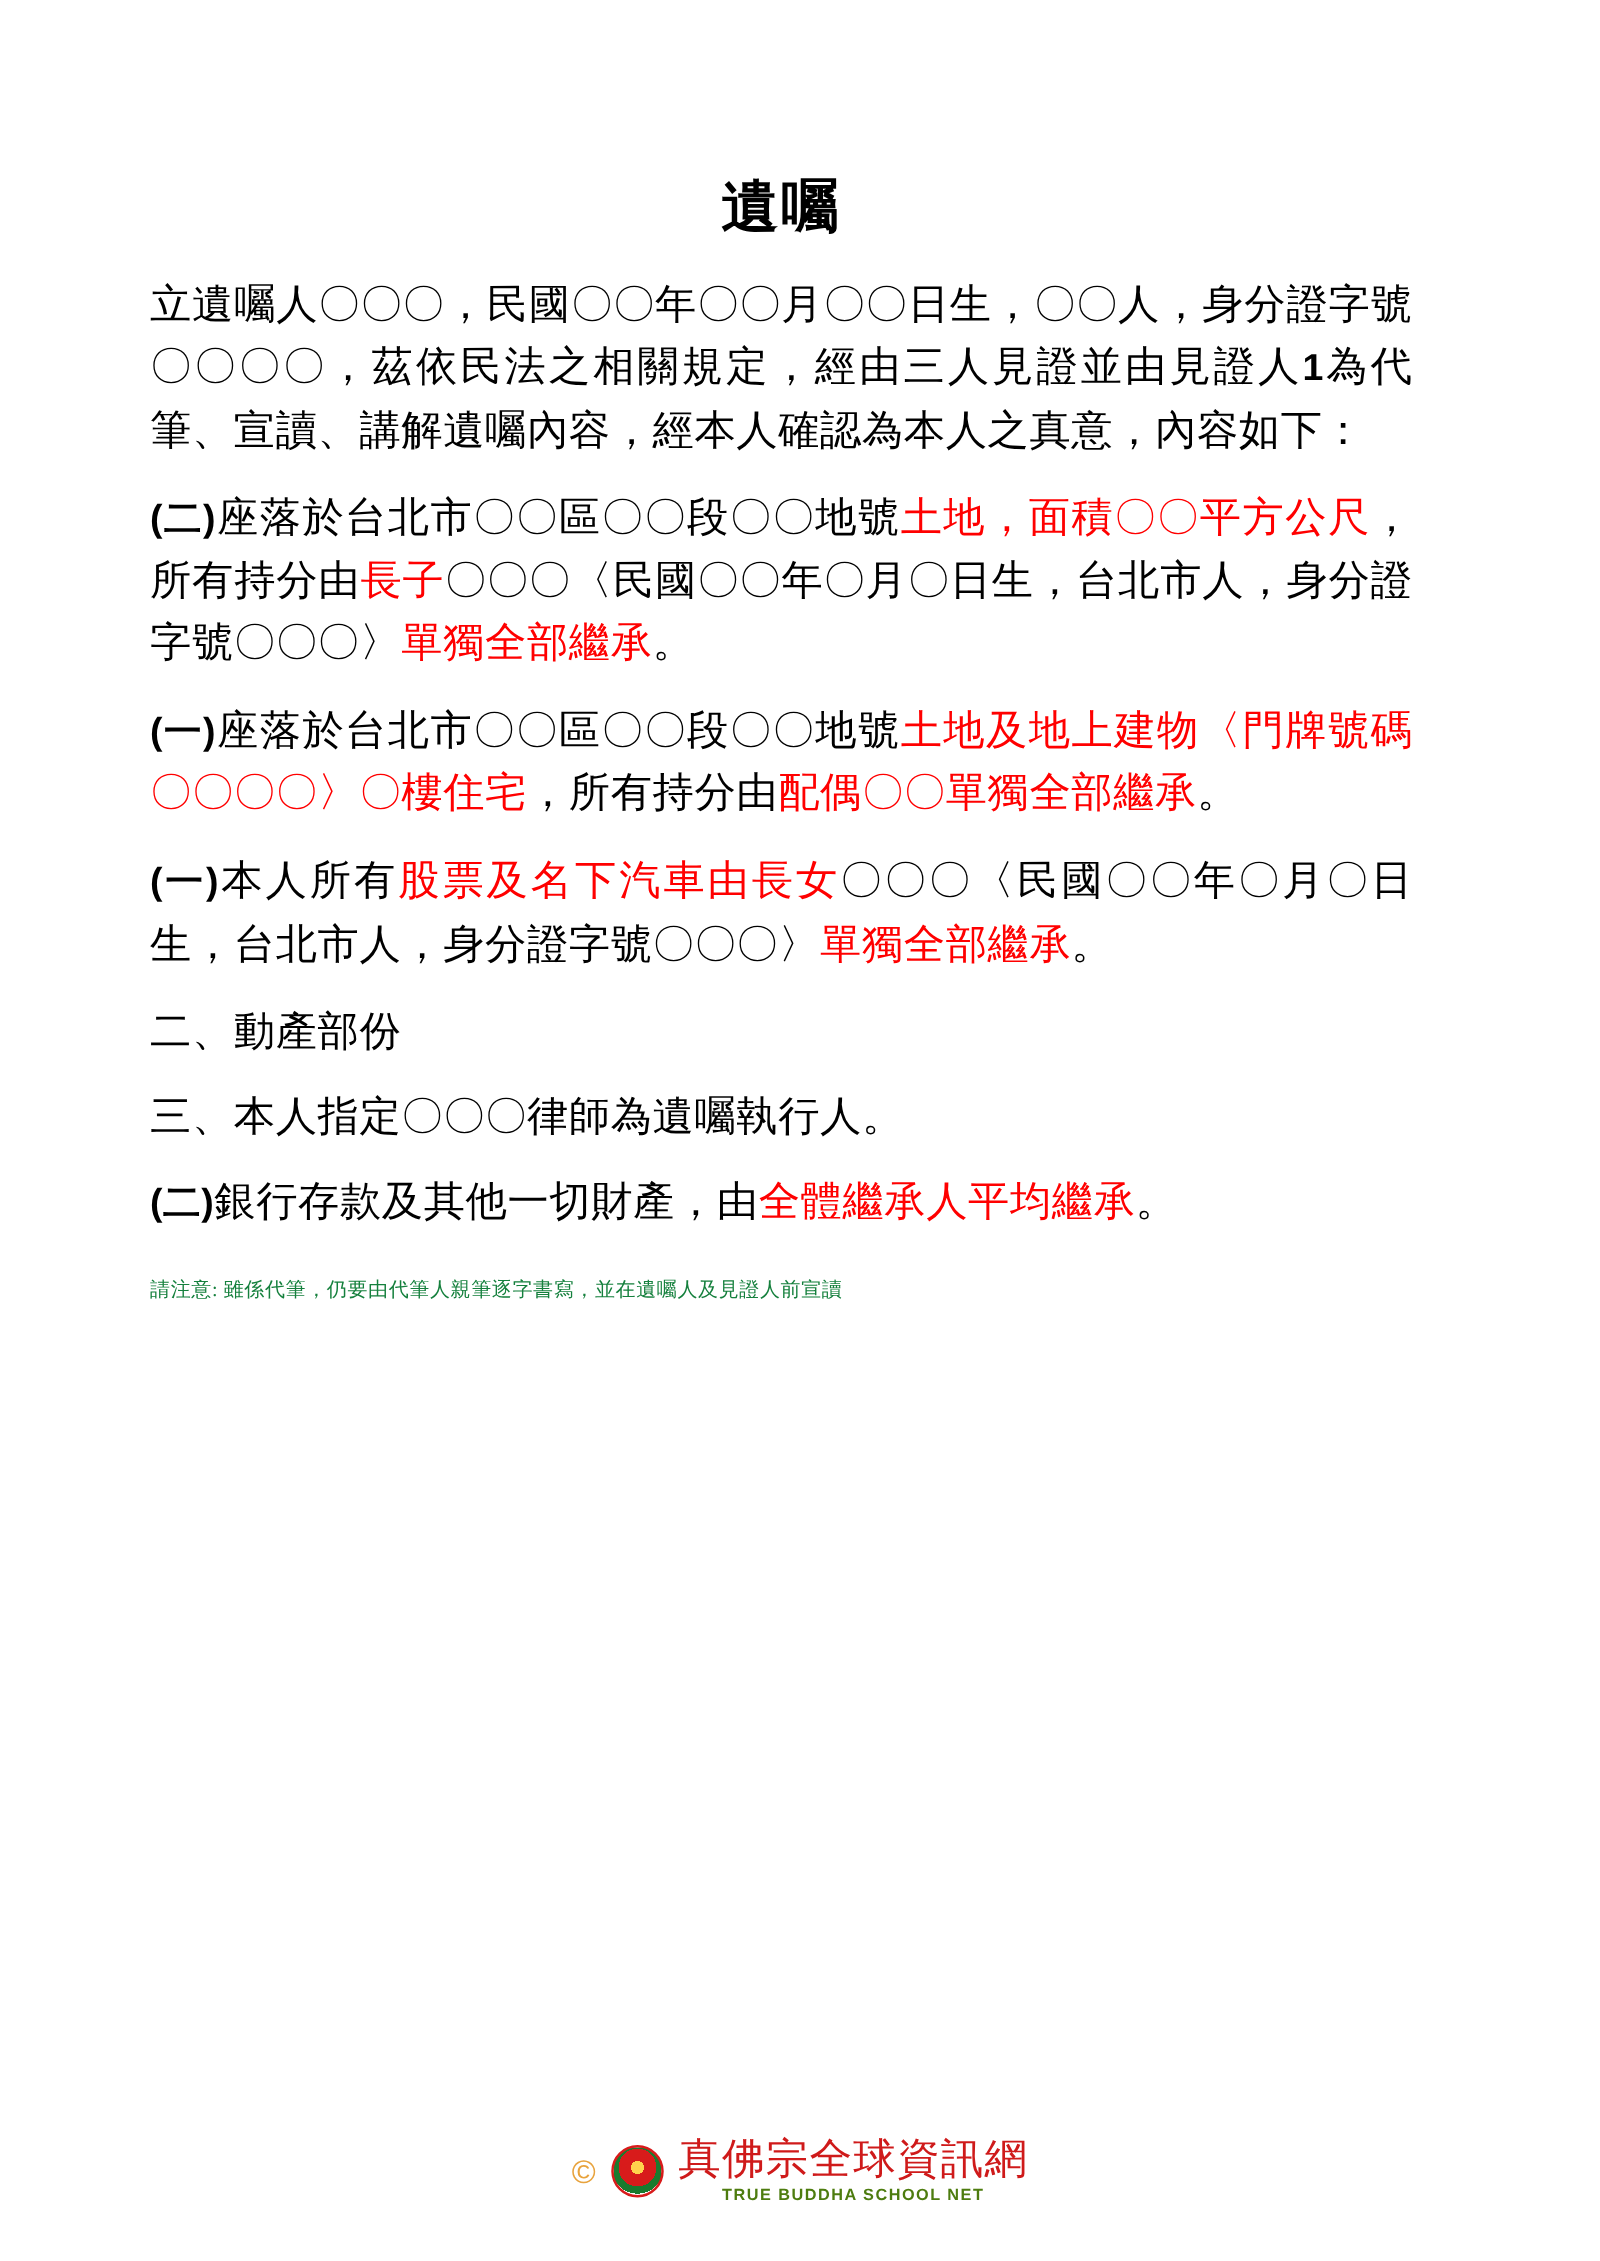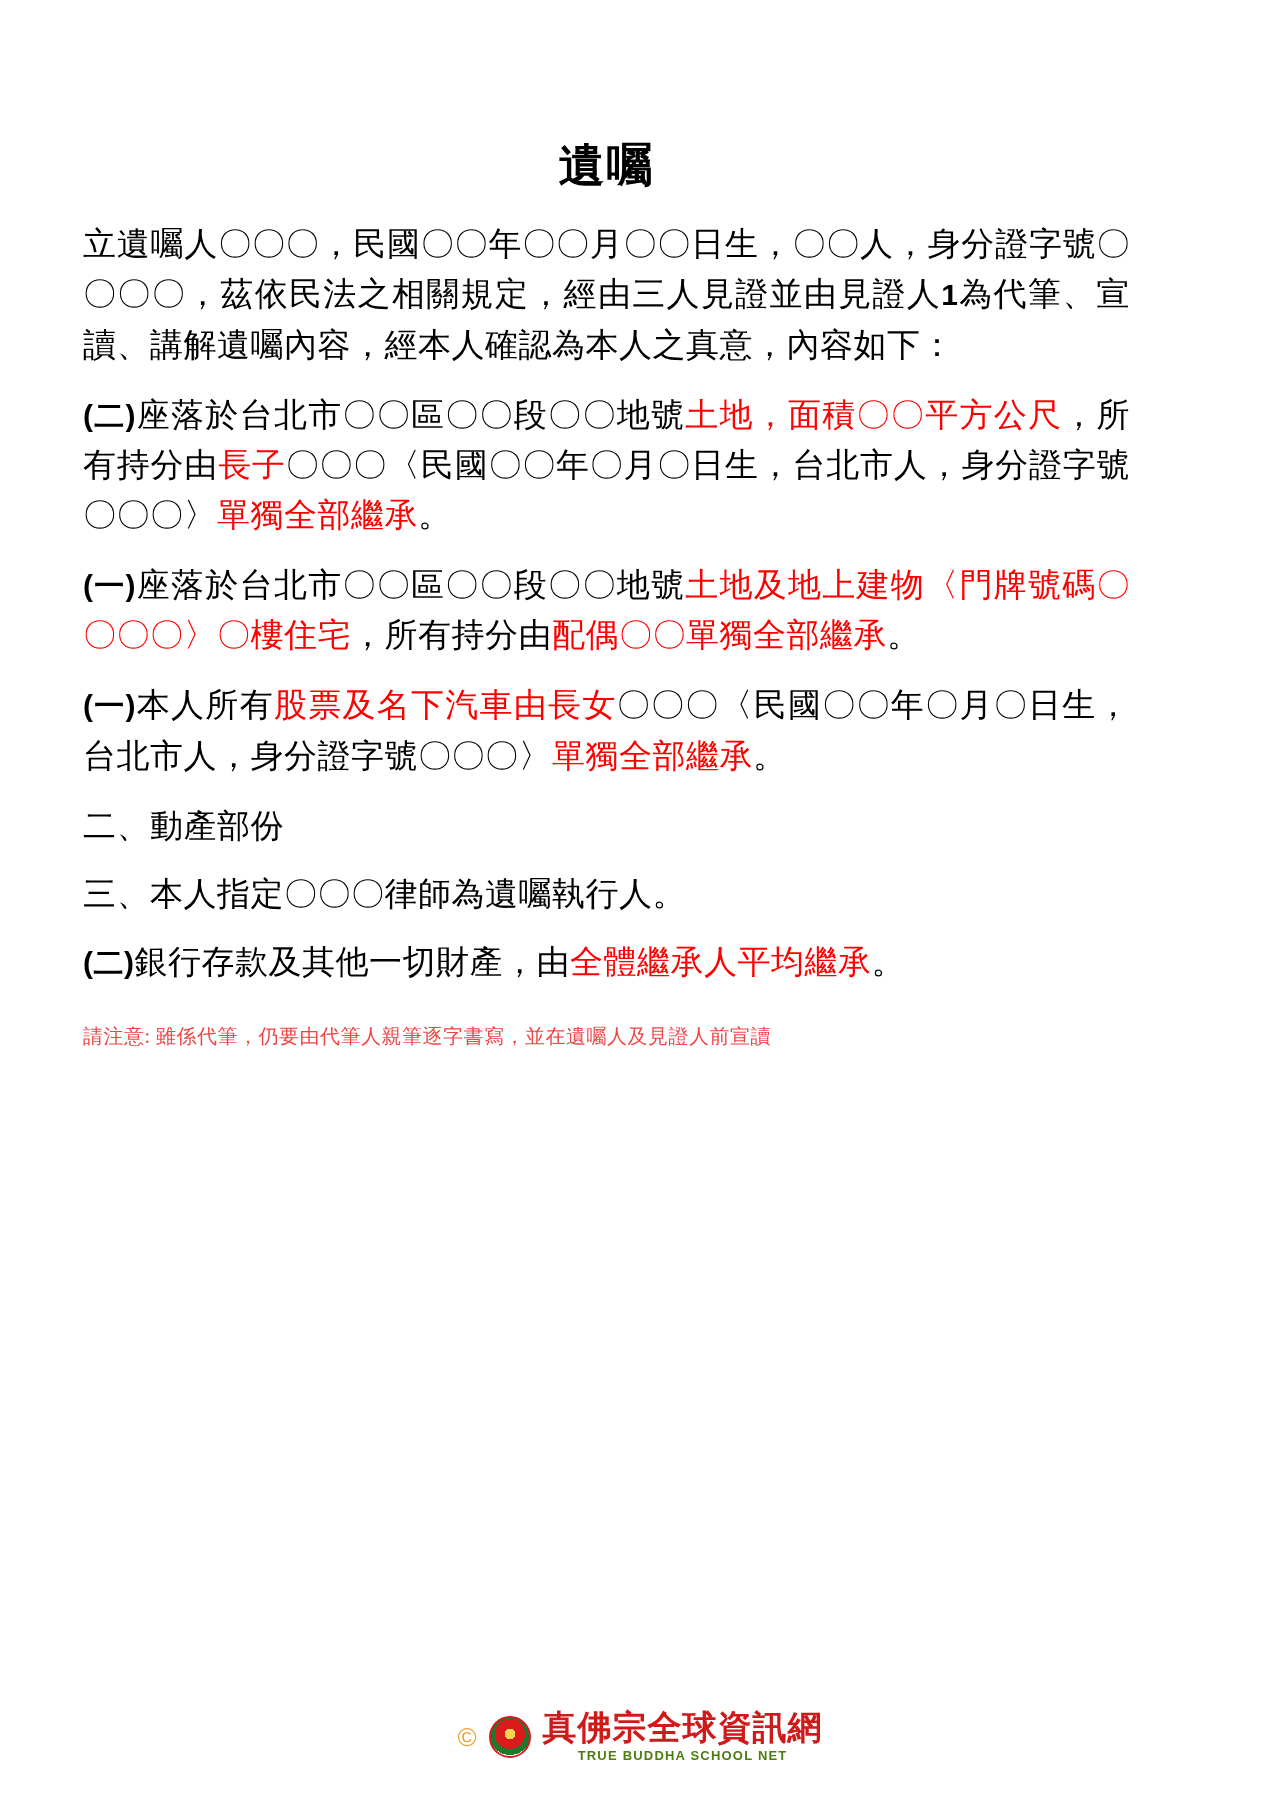--- a/index.html
+++ b/index.html
@@ -11,21 +11,21 @@
     width: 1280px;
     min-height: 1809px;
     font-family: "Liberation Serif", "DejaVu Serif", serif;
     color: #000000;
   }
   .page {
     position: relative;
     width: 1280px;
     min-height: 1809px;
     box-sizing: border-box;
-    padding: 120px 150px 40px 83px;
+    padding: 120px 150px 40px 120px;
   }
   .doc-title {
     text-align: center;
     font-size: 46px;
     font-weight: bold;
     letter-spacing: 2px;
     margin: 18px 0 26px 0;
     line-height: 1.2;
   }
   .para {
@@ -63,23 +63,23 @@
     display: inline-block;
     width: 72px;
   }
   .date-line {
     font-size: 34px;
     letter-spacing: 16px;
     margin: 26px 0 40px 0;
     white-space: nowrap;
   }
   .note {
-    font-size: 20px;
+    font-size: 16px;
     line-height: 1.5;
-    color: #ef4444;
+    color: #15803d;
     margin: 34px 0 12px 0;
     letter-spacing: 0.5px;
   }
   .footer {
     position: absolute;
     left: 0;
     right: 0;
     bottom: 46px;
     display: flex;
     align-items: center;
@@ -94,21 +94,21 @@
   .logo-mark {
     width: 42px;
     height: 42px;
     border-radius: 50%;
     background: radial-gradient(circle at 50% 42%, #ffd24d 0 18%, #d81b1b 18% 52%, #1a7a2e 52% 72%, #ffffff 72% 100%);
     border: 2px solid #d81b1b;
     box-sizing: border-box;
   }
   .brand-cn {
     font-size: 34px;
-    font-weight: bold;
+    font-weight: normal;
     color: #cf1a1a;
     font-family: "Liberation Serif", serif;
     letter-spacing: 1px;
     line-height: 1;
   }
   .brand-en {
     font-size: 13px;
     font-weight: bold;
     color: #4d7c0f;
     font-family: "Liberation Sans", sans-serif;

